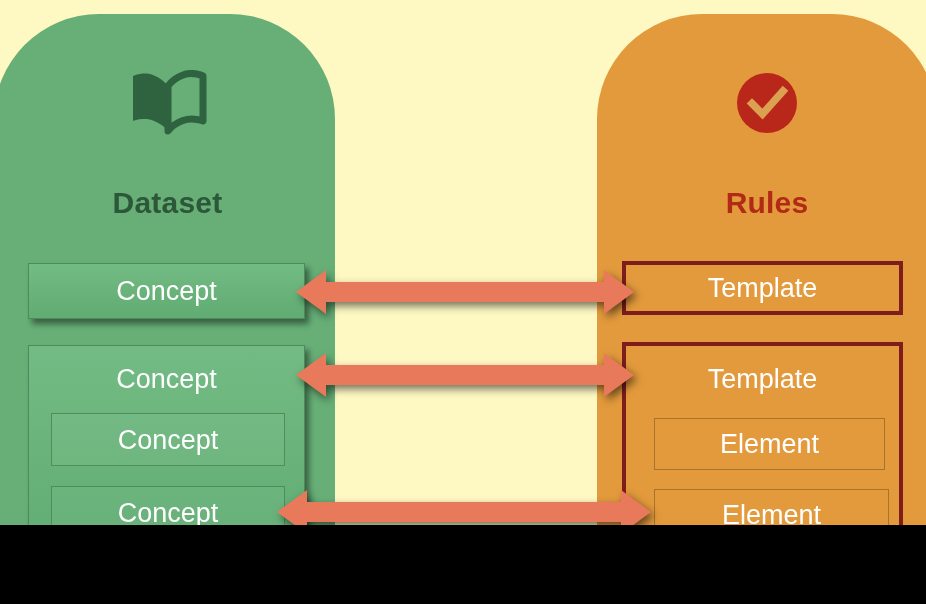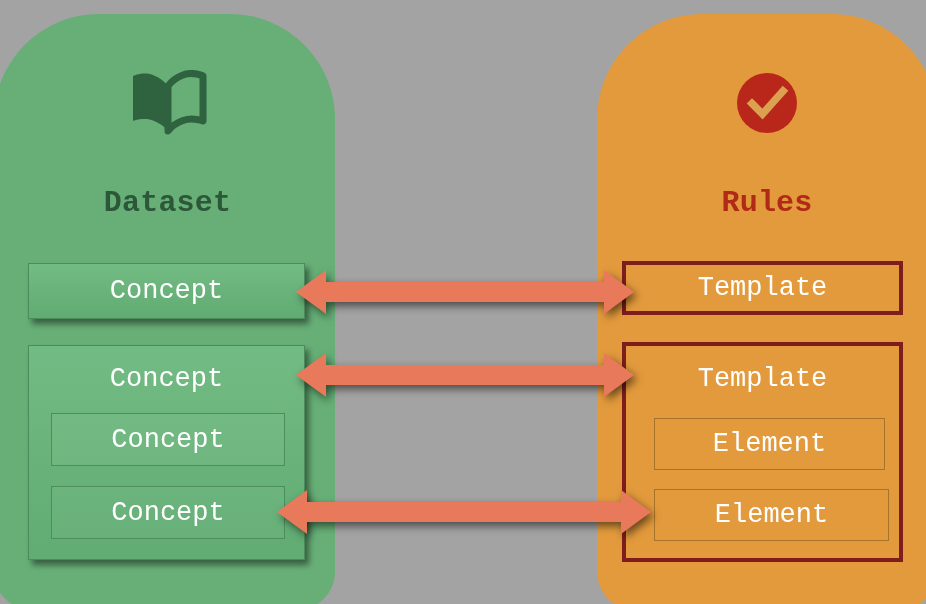--- a/index.html
+++ b/index.html
@@ -3,24 +3,24 @@
 <meta charset="utf-8">
 <style>
   html, body {
     margin: 0;
     padding: 0;
     background: #000000;
   }
   #stage {
     position: relative;
     width: 926px;
-    height: 604px;
-    background: #a3a3a3;
+    height: 525px;
+    background: #fef9c3;
     overflow: hidden;
-    font-family: Liberation Mono, monospace;
+    font-family: Liberation Sans, sans-serif;
   }
 
   
   .panel {
     position: absolute;
     box-sizing: border-box;
     border-radius: 105px 105px 38px 38px;
   }
   #panel-dataset {
     left: -6px;

